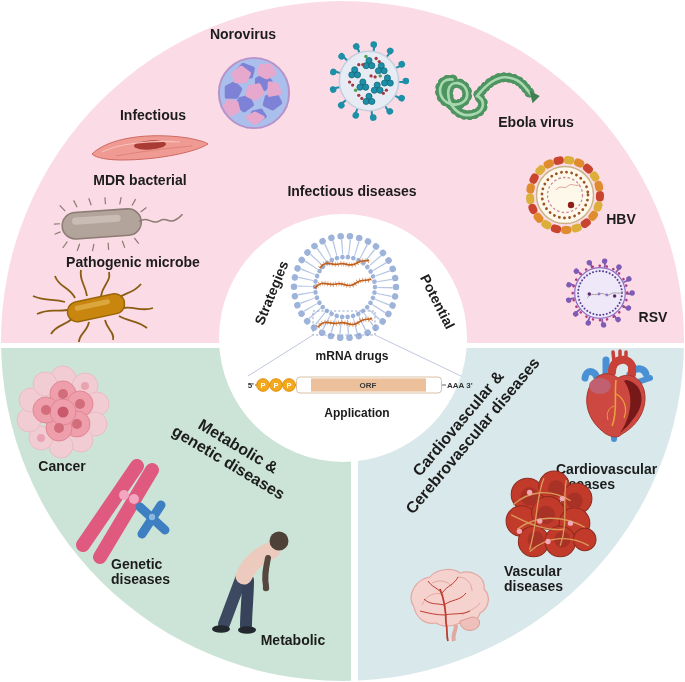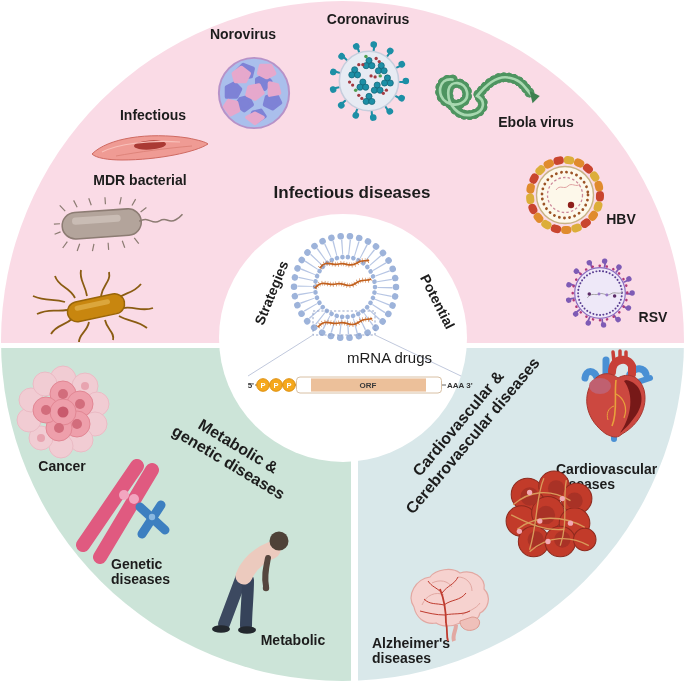--- a/index.html
+++ b/index.html
@@ -8,42 +8,42 @@
   .disc{position:absolute;left:1px;top:1px;width:683px;height:680px;border-radius:50%;
         overflow:hidden;background:#fff;}
   .sector{position:absolute;}
   .sector-pink{left:0;top:0;width:100%;height:342px;background:#fadbe6;}
   .sector-green{left:0;top:347px;width:350px;height:333px;background:#cce4d8;}
   .sector-blue{left:357px;top:347px;width:326px;height:333px;background:#d9e8ea;}
   .center-circle{position:absolute;left:219px;top:214px;width:248px;height:248px;
         border-radius:50%;background:#fff;}
   .label{position:absolute;font-weight:bold;font-size:14px;line-height:1.1;color:#1c1c1c;}
   .c{text-align:center;}
-  .title{position:absolute;font-weight:bold;font-size:17px;text-align:center;}
+  .title{position:absolute;font-weight:bold;font-size:14px;text-align:center;}
   .rot{position:absolute;font-weight:bold;font-size:16px;text-align:center;
        white-space:nowrap;line-height:1.18;}
-  .small-cap{position:absolute;font-weight:normal;font-size:15px;text-align:right;}
+  .small-cap{position:absolute;font-weight:bold;font-size:12px;text-align:center;}
   .icon{position:absolute;}
   svg{display:block;overflow:visible;}
 </style>
 </head>
 <body>
 
 <div id="fig">
 
   <div class="disc">
     <div class="sector sector-pink"></div>
     <div class="sector sector-green"></div>
     <div class="sector sector-blue"></div>
   </div>
 
-  <div class="label c" style="left:298px;top:12px;width:140px;">Coronavirus</div>
   <div class="label c" style="left:183px;top:27px;width:120px;">Norovirus</div>
   <div class="label c" style="left:93px;top:108px;width:120px;">Infectious</div>
   <div class="label c" style="left:60px;top:173px;width:160px;">MDR bacterial</div>
+  <div class="label c" style="left:33px;top:255px;width:200px;">Pathogenic microbe</div>
   <div class="label c" style="left:476px;top:115px;width:120px;">Ebola virus</div>
   <div class="label c" style="left:591px;top:212px;width:60px;">HBV</div>
   <div class="label c" style="left:623px;top:310px;width:60px;">RSV</div>
   <div class="title" style="left:252px;top:183px;width:200px;">Infectious diseases</div>
 
   <div class="icon" style="left:214px;top:53px;">
     <svg width="80" height="80" viewBox="0 0 82 82">
       <circle cx="41" cy="41" r="36" fill="#aabfec" stroke="#b792c8" stroke-width="2"></circle>
       <g fill="#7e82d6" stroke="#7e82d6" stroke-width="4" stroke-linejoin="round">
         <path d="M30,12 l10,4 -2,8 -10,2 -4,-8z"></path>
@@ -242,20 +242,21 @@
     </g>
     <rect x="296.5" y="377" width="145" height="16" rx="3.5" fill="#ffffff" stroke="#d8c0a4" stroke-width="1"></rect>
     <rect x="311" y="378.4" width="115" height="13.2" fill="#ecc09a"></rect>
     <text x="368" y="388.3" text-anchor="middle" font-size="8" font-weight="bold" fill="#3a3a3a">ORF</text>
     <text x="447" y="388" text-anchor="start" font-size="8" font-weight="bold" fill="#333">AAA 3'</text>
   </svg>
 
   <div class="label" style="left:272px;top:293px;transform:translate(-50%,-50%) rotate(-68deg);white-space:nowrap;">Strategies</div>
   <div class="label" style="left:437px;top:302px;transform:translate(-50%,-50%) rotate(63deg);white-space:nowrap;">Potential</div>
   <div class="small-cap" style="left:272px;top:349px;width:160px;">mRNA drugs</div>
+  <div class="small-cap" style="left:277px;top:406px;width:160px;">Application</div>
 
   <div class="rot" style="left:233px;top:455px;transform:translate(-50%,-50%) rotate(31deg);">
     <div>Metabolic &amp;</div>
     <div>genetic diseases</div>
   </div>
   <div class="label c" style="left:12px;top:459px;width:100px;text-align:center;">Cancer</div>
   <div class="label" style="left:111px;top:557px;width:80px;">Genetic diseases</div>
   <div class="label c" style="left:233px;top:633px;width:120px;">Metabolic</div>
 
   <div class="icon" style="left:17px;top:366px;">
@@ -321,21 +322,21 @@
       <circle cx="66" cy="70" r="3.2" fill="#55463e"></circle>
       <circle cx="79" cy="23" r="9.5" fill="#4e4238"></circle>
     </svg>
   </div>
 
   <div class="rot" style="left:466px;top:430px;transform:translate(-50%,-50%) rotate(-50deg);">
     <div>Cardiovascular &amp;</div>
     <div>Cerebrovascular diseases</div>
   </div>
   <div class="label" style="left:556px;top:462px;width:112px;">Cardiovascular diseases</div>
-  <div class="label" style="left:372px;top:636px;width:100px;">Alzheimer's diseases</div>
+  <div class="label" style="left:504px;top:564px;width:80px;">Vascular diseases</div>
 
   <div class="icon" style="left:578px;top:350px;">
     <svg width="78" height="92" viewBox="0 0 78 92">
       <g stroke="#4a90d4" fill="none" stroke-linecap="round">
         <path d="M20,30 C16,18 8,20 7,28" stroke-width="7"></path>
         <path d="M28,26 L28,10" stroke-width="7"></path>
         <path d="M52,24 C58,16 66,18 68,24" stroke-width="7"></path>
         <path d="M60,32 L72,28" stroke-width="6"></path>
         <path d="M16,36 L13,46" stroke-width="7"></path>
         <path d="M36,82 L36,89" stroke-width="6"></path>

